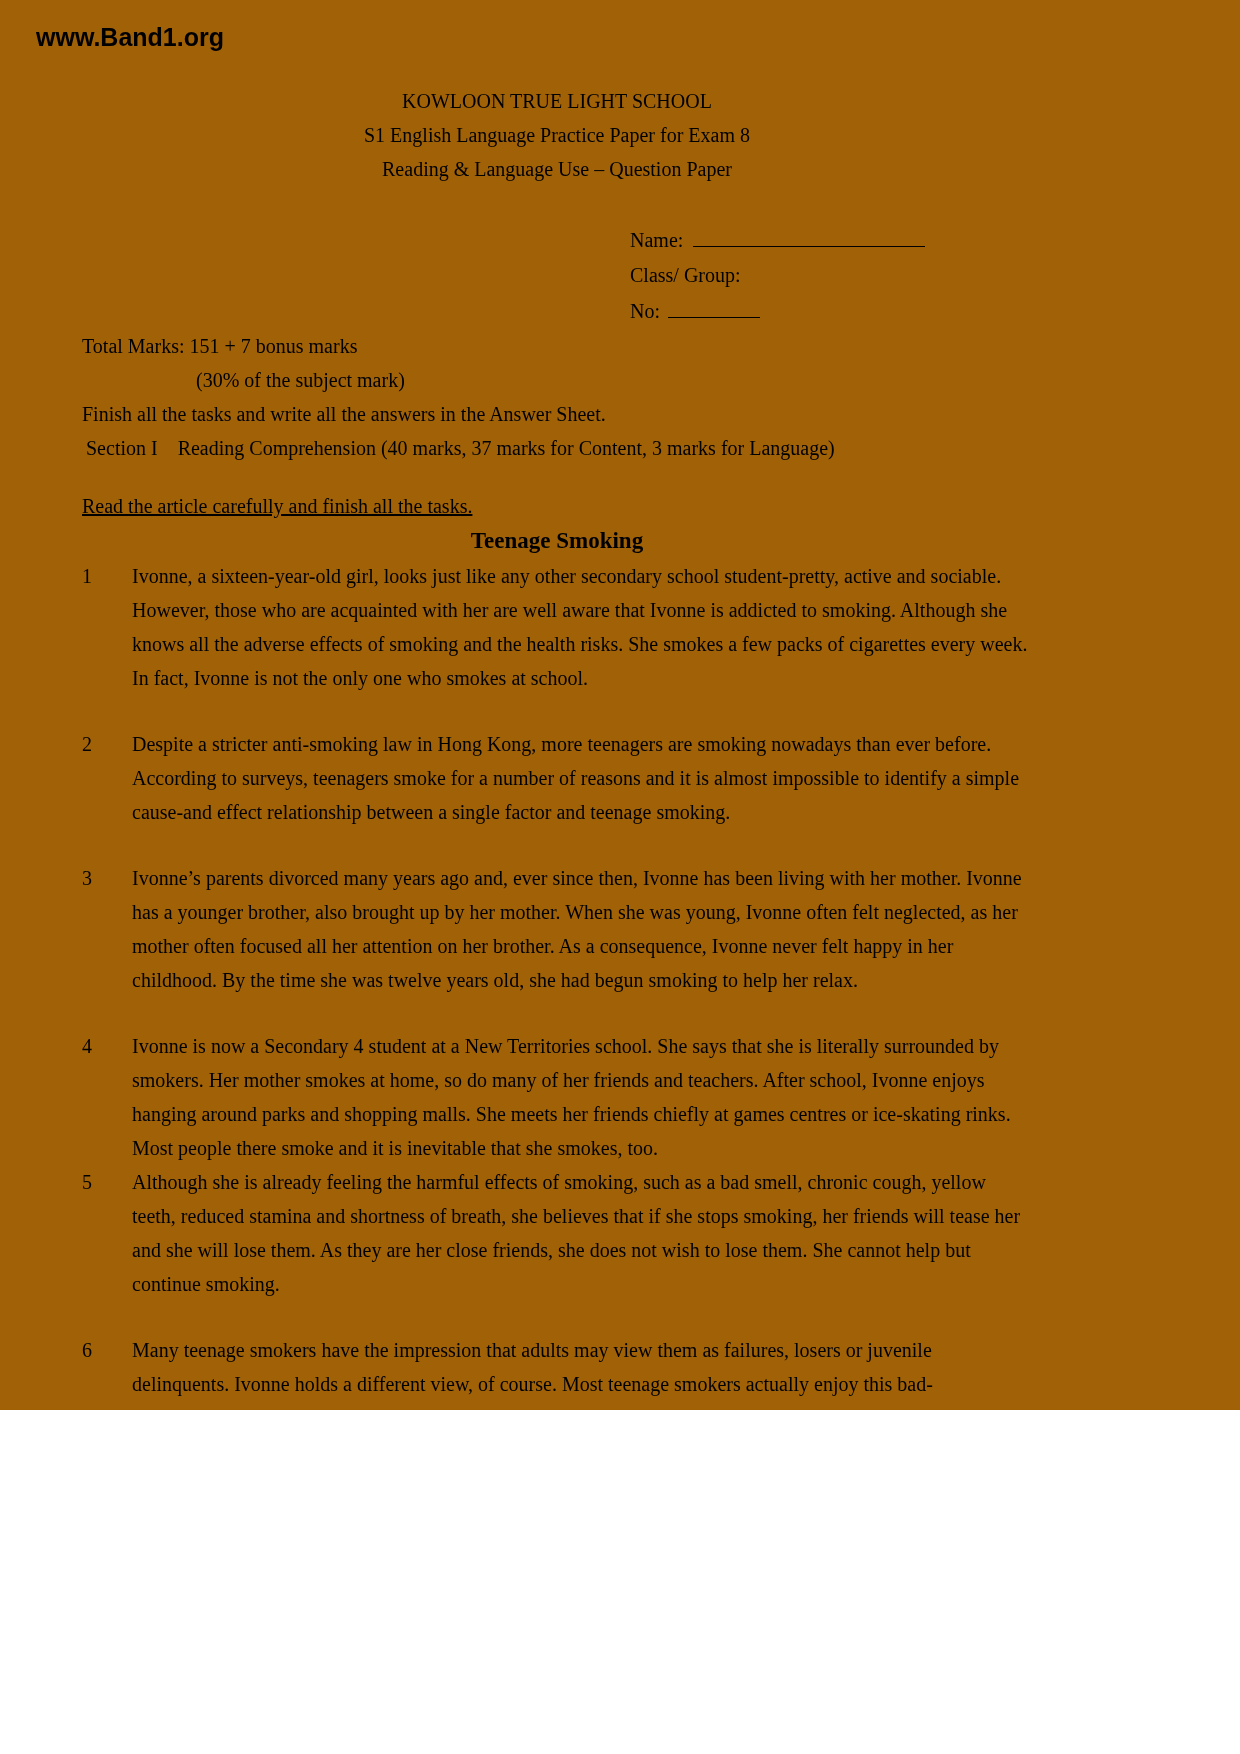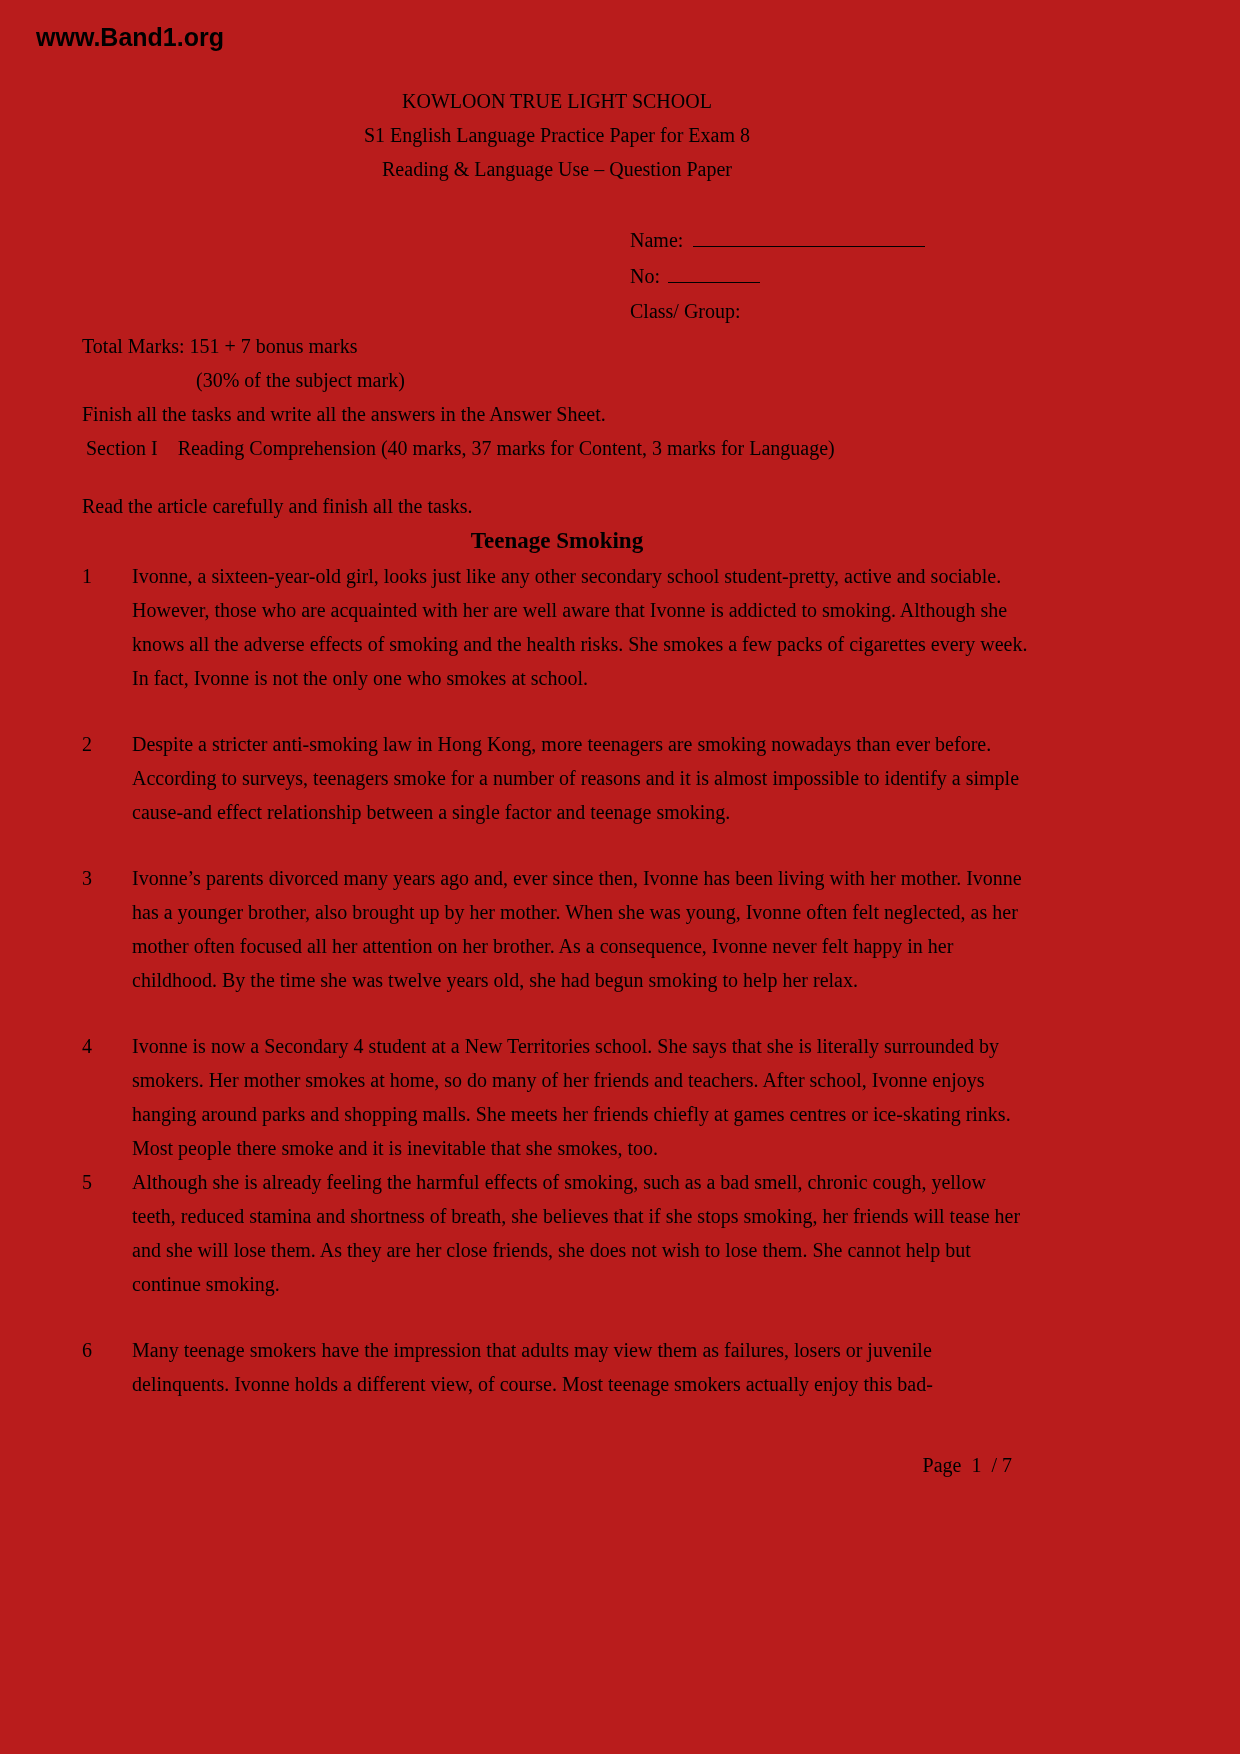--- a/index.html
+++ b/index.html
@@ -3,45 +3,45 @@
 <meta charset="utf-8">
 <style>
   html, body { margin: 0; padding: 0; background: #ffffff; }
   body {
     width: 1240px; height: 1754px;
     font-family: "Liberation Serif", serif;
     color: #000000;
   }
   .page {
     position: relative;
-    width: 1240px; height: 1754px;
+    width: 1240px; height: 1410px;
     padding: 84px 208px 0 82px;
     box-sizing: border-box;
     font-size: 20px;
     line-height: 34px;
-    background: #b91c1c;
+    background: #a16207;
     overflow: hidden;
   }
   .watermark {
     position: absolute; top: 22px; left: 36px;
     font-family: "Liberation Sans", sans-serif;
     font-size: 25px; font-weight: 600; line-height: 30px;
   }
   .header { text-align: center; }
   .student-info { margin-left: 548px; margin-top: 36px; line-height: 35px; }
   .blank {
     display: inline-block;
     border-bottom: 1px solid #000;
     height: 24px; vertical-align: baseline;
   }
   .name-blank { width: 232px; margin-left: 10px; }
   .no-blank  { width: 92px;  margin-left: 8px; }
   .marks-sub { padding-left: 114px; }
   .section-line { white-space: pre-wrap; padding-left: 4px; }
-  .read-line { margin-top: 24px; }
+  .read-line { margin-top: 24px; text-decoration: underline; }
   .article-title {
     font-size: 23px; font-weight: bold;
     text-align: center; line-height: 36px; margin: 0;
   }
   .para { display: flex; margin-bottom: 32px; }
   .para.tight { margin-bottom: 0; }
   .pnum { width: 50px; flex-shrink: 0; }
   .ptext { width: 900px; }
   .underline { }
   .footer {
@@ -60,24 +60,24 @@
     <div>KOWLOON TRUE LIGHT SCHOOL</div>
     <div>S1 English Language Practice Paper for Exam 8</div>
     <div>Reading &amp; Language Use – Question Paper</div>
   </div>
 
   <div class="student-info">
     <div class="info-row">
       <span>Name:</span><span class="blank name-blank"></span>
     </div>
     <div class="info-row">
-      <span>No:</span><span class="blank no-blank"></span>
+      <span>Class/ Group:</span>
     </div>
     <div class="info-row">
-      <span>Class/ Group:</span>
+      <span>No:</span><span class="blank no-blank"></span>
     </div>
   </div>
 
   <div class="marks">Total Marks: 151 + 7 bonus marks</div>
   <div class="marks-sub">(30% of the subject mark)</div>
 
   <div class="finish-line">
     <span>Finish all the tasks and write all the answers in the </span><span class="underline">Answer Sheet</span><span>.</span>
   </div>
 

